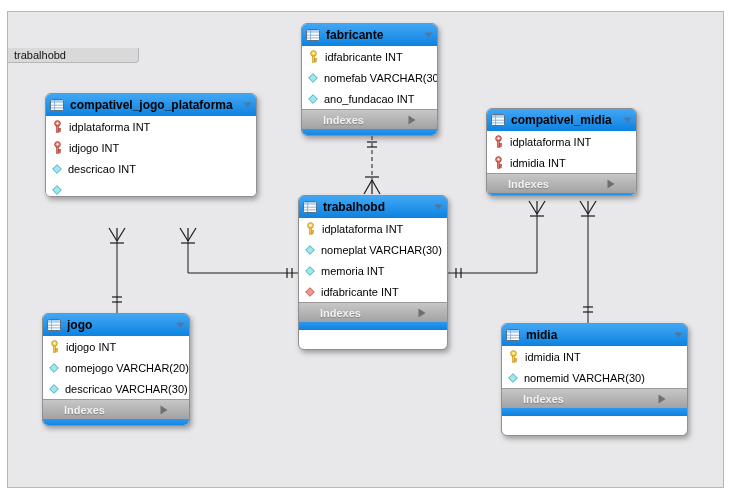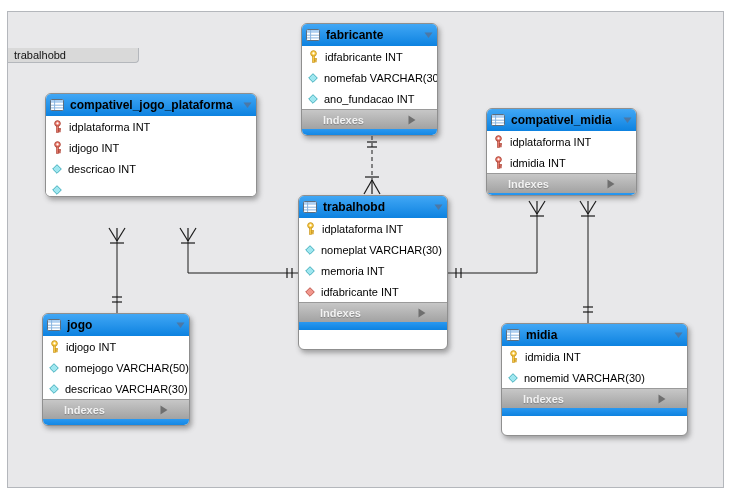--- a/index.html
+++ b/index.html
@@ -359,21 +359,21 @@
               </svg>
             </span>
             <span class="c-label">idjogo INT</span>
           </div>
           <div class="t-row">
             <span class="c-icon">
               <svg width="10" height="10" viewBox="0 0 10 10">
                 <path d="M5 0.7 L9.3 5 L5 9.3 L0.7 5 Z" fill="#9fe7f0" stroke="#43aebc"></path>
               </svg>
             </span>
-            <span class="c-label">nomejogo VARCHAR(50)</span>
+            <span class="c-label">nomejogo VARCHAR(20)</span>
           </div>
           <div class="t-row">
             <span class="c-icon">
               <svg width="10" height="10" viewBox="0 0 10 10">
                 <path d="M5 0.7 L9.3 5 L5 9.3 L0.7 5 Z" fill="#9fe7f0" stroke="#43aebc"></path>
               </svg>
             </span>
             <span class="c-label">descricao VARCHAR(30)</span>
           </div>
         </div>

